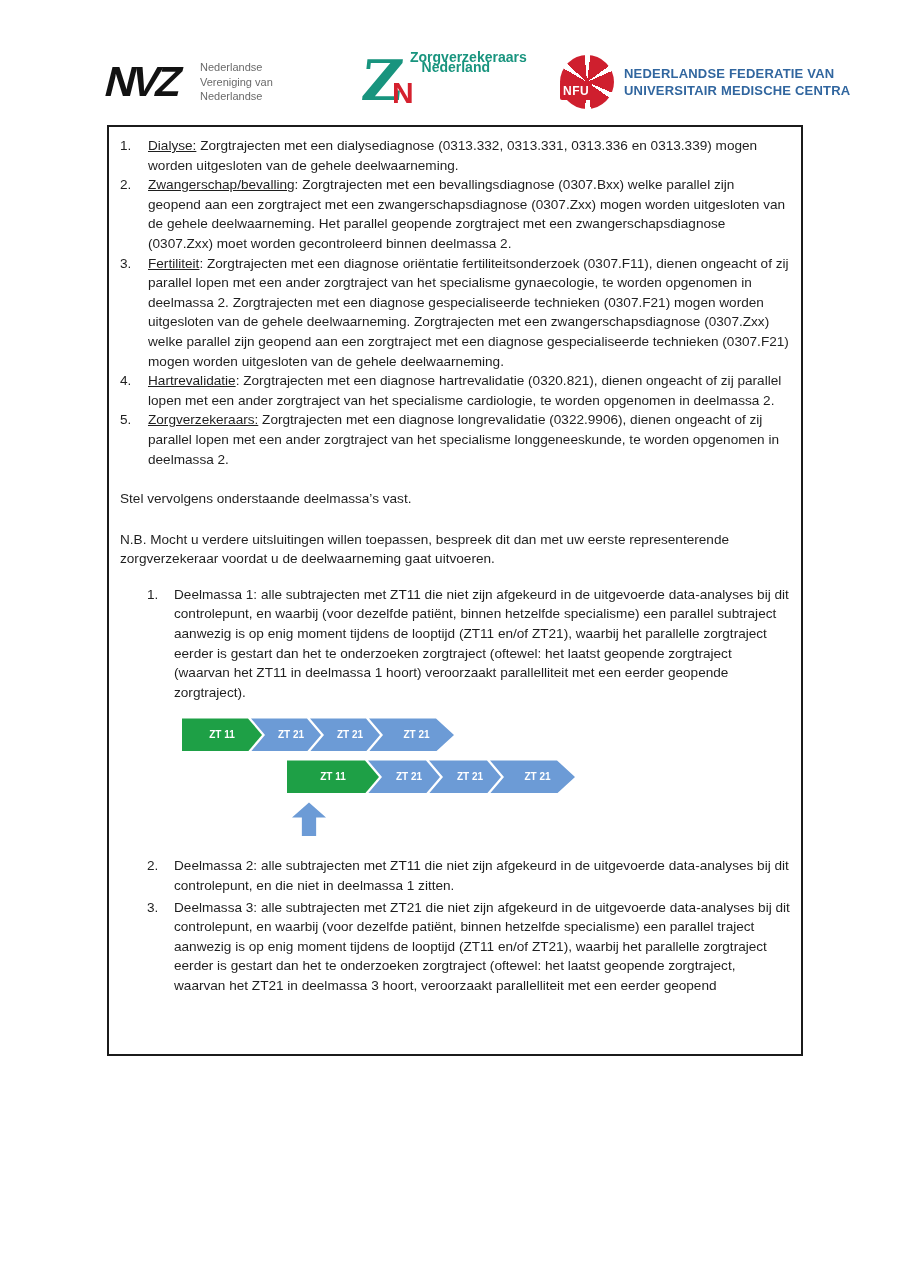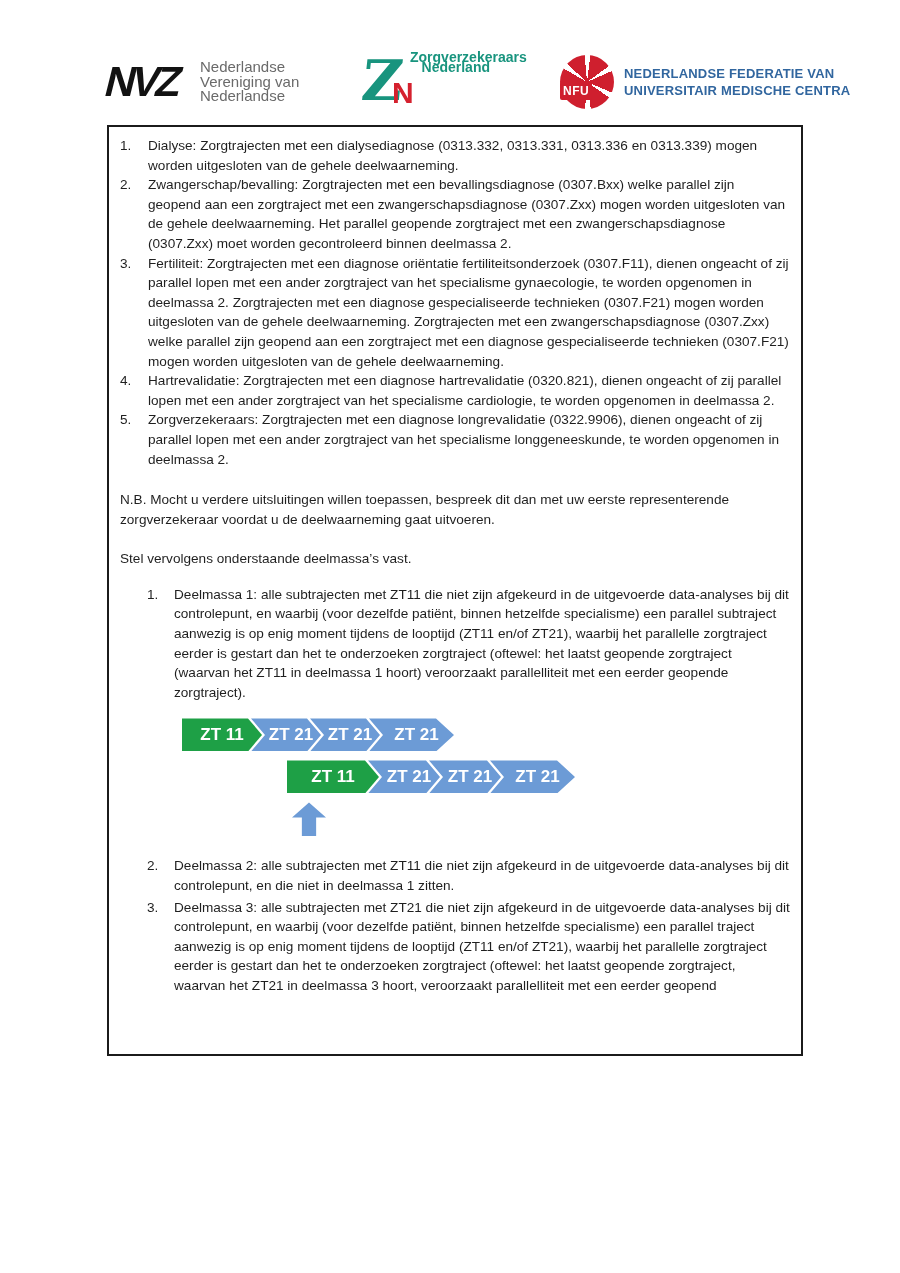--- a/index.html
+++ b/index.html
@@ -12,21 +12,21 @@
     overflow:hidden;
     margin:0 auto;
   }
   
   .logo-header{position:absolute;left:0;top:0;width:900px;height:120px;}
   .nvz{position:absolute;left:106px;top:58px;display:flex;align-items:center;}
   .nvz-mark{
     font-weight:900;font-size:42px;letter-spacing:-4px;color:#121212;
     transform:skewX(-14deg);line-height:48px;padding-right:14px;
   }
-  .nvz-lines{font-size:15px;line-height:14.5px;color:#6a6a6a;padding-left:8px;}
+  .nvz-lines{font-size:11px;line-height:14.5px;color:#6a6a6a;padding-left:8px;}
   .zn{position:absolute;left:362px;top:50px;width:130px;height:66px;}
   .zn-z{
     position:absolute;left:0;top:2px;font-family:"DejaVu Serif", serif;
     font-weight:700;font-size:56px;line-height:56px;color:#18947e;transform:skewX(-6deg);
   }
   .zn-n{
     position:absolute;left:30px;top:26px;font-weight:900;font-size:30px;color:#d5212e;
   }
   .zn-tag{
     position:absolute;left:48px;top:2px;width:80px;text-align:right;
@@ -59,33 +59,33 @@
     border:2px solid #1b1b1b;box-sizing:border-box;
     padding:9px 11px 0 11px;overflow:hidden;
     font-size:13.6px;line-height:19.6px;
   }
   .para{margin:0 0 0 0;}
   .intro{margin-bottom:13px;}
   .list{margin:0;}
   .list-item{display:flex;}
   .li-num{flex:0 0 28px;}
   .li-body{flex:1 1 auto;}
-  .term-underline{}
+  .term-underline{text-decoration:underline;}
   .nb{margin-top:21px;}
   .stel{margin-top:20px;}
   .dm-list{margin-top:16px;}
   .dm-item{display:flex;margin-top:2px;}
   .dm-num{flex:0 0 27px;margin-left:27px;}
   .dm-body{flex:1 1 auto;}
   
   .diagram{margin:16px 0 18px 8px;position:relative;}
   .chevron-row{display:flex;height:33px;}
   .row2{margin-left:105px;margin-top:9px;}
   .seg{
-    height:33px;color:#ffffff;font-weight:700;font-size:17px;line-height:33px;
+    height:33px;color:#ffffff;font-weight:700;font-size:10px;line-height:33px;
     text-align:center;box-sizing:border-box;flex:0 0 auto;
   }
   .seg.mid,.seg.last{margin-left:-11px;padding-left:10px;}
   .seg.first{clip-path:polygon(0 0,calc(100% - 14px) 0,100% 50%,calc(100% - 14px) 100%,0 100%);}
   .seg.mid{clip-path:polygon(0 0,calc(100% - 14px) 0,100% 50%,calc(100% - 14px) 100%,0 100%,14px 50%);}
   .seg.last{clip-path:polygon(0 0,calc(100% - 18px) 0,100% 50%,calc(100% - 18px) 100%,0 100%,14px 50%);}
   .up-arrow{
     width:34px;height:34px;margin-left:110px;margin-top:9px;
     clip-path:polygon(50% 0,100% 44%,71% 44%,71% 100%,29% 100%,29% 44%,0 44%);
   }
@@ -150,23 +150,23 @@
         <span class="li-num">4.</span>
         <span class="li-body"><span class="term-underline">Hartrevalidatie</span><span>: Zorgtrajecten met een diagnose hartrevalidatie (0320.821), dienen ongeacht of zij parallel lopen met een ander zorgtraject van het specialisme cardiologie, te worden opgenomen in deelmassa 2.</span></span>
       </div>
 
       <div class="list-item">
         <span class="li-num">5.</span>
         <span class="li-body"><span class="term-underline">Zorgverzekeraars:</span><span> Zorgtrajecten met een diagnose longrevalidatie (0322.9906), dienen ongeacht of zij parallel lopen met een ander zorgtraject van het specialisme longgeneeskunde, te worden opgenomen in deelmassa 2.</span></span>
       </div>
     </div>
 
+    <p class="para stel">Stel vervolgens onderstaande deelmassa’s vast.</p>
+
     <p class="para nb">N.B. Mocht u verdere uitsluitingen willen toepassen, bespreek dit dan met uw eerste representerende zorgverzekeraar voordat u de deelwaarneming gaat uitvoeren.</p>
-
-    <p class="para stel">Stel vervolgens onderstaande deelmassa’s vast.</p>
 
     <div class="dm-list">
 
       <div class="dm-item">
         <span class="dm-num">1.</span>
         <span class="dm-body">
           <span>Deelmassa 1: alle subtrajecten met ZT11 die niet zijn afgekeurd in de uitgevoerde data-analyses bij dit controlepunt, en waarbij (voor dezelfde patiënt, binnen hetzelfde specialisme) een parallel subtraject aanwezig is op enig moment tijdens de looptijd (ZT11 en/of ZT21), waarbij het parallelle zorgtraject eerder is gestart dan het te onderzoeken zorgtraject (oftewel: het laatst geopende zorgtraject (waarvan het ZT11 in deelmassa 1 hoort) veroorzaakt parallelliteit met een eerder geopende zorgtraject).</span>
 
           
           <span class="diagram" style="display:block;">

